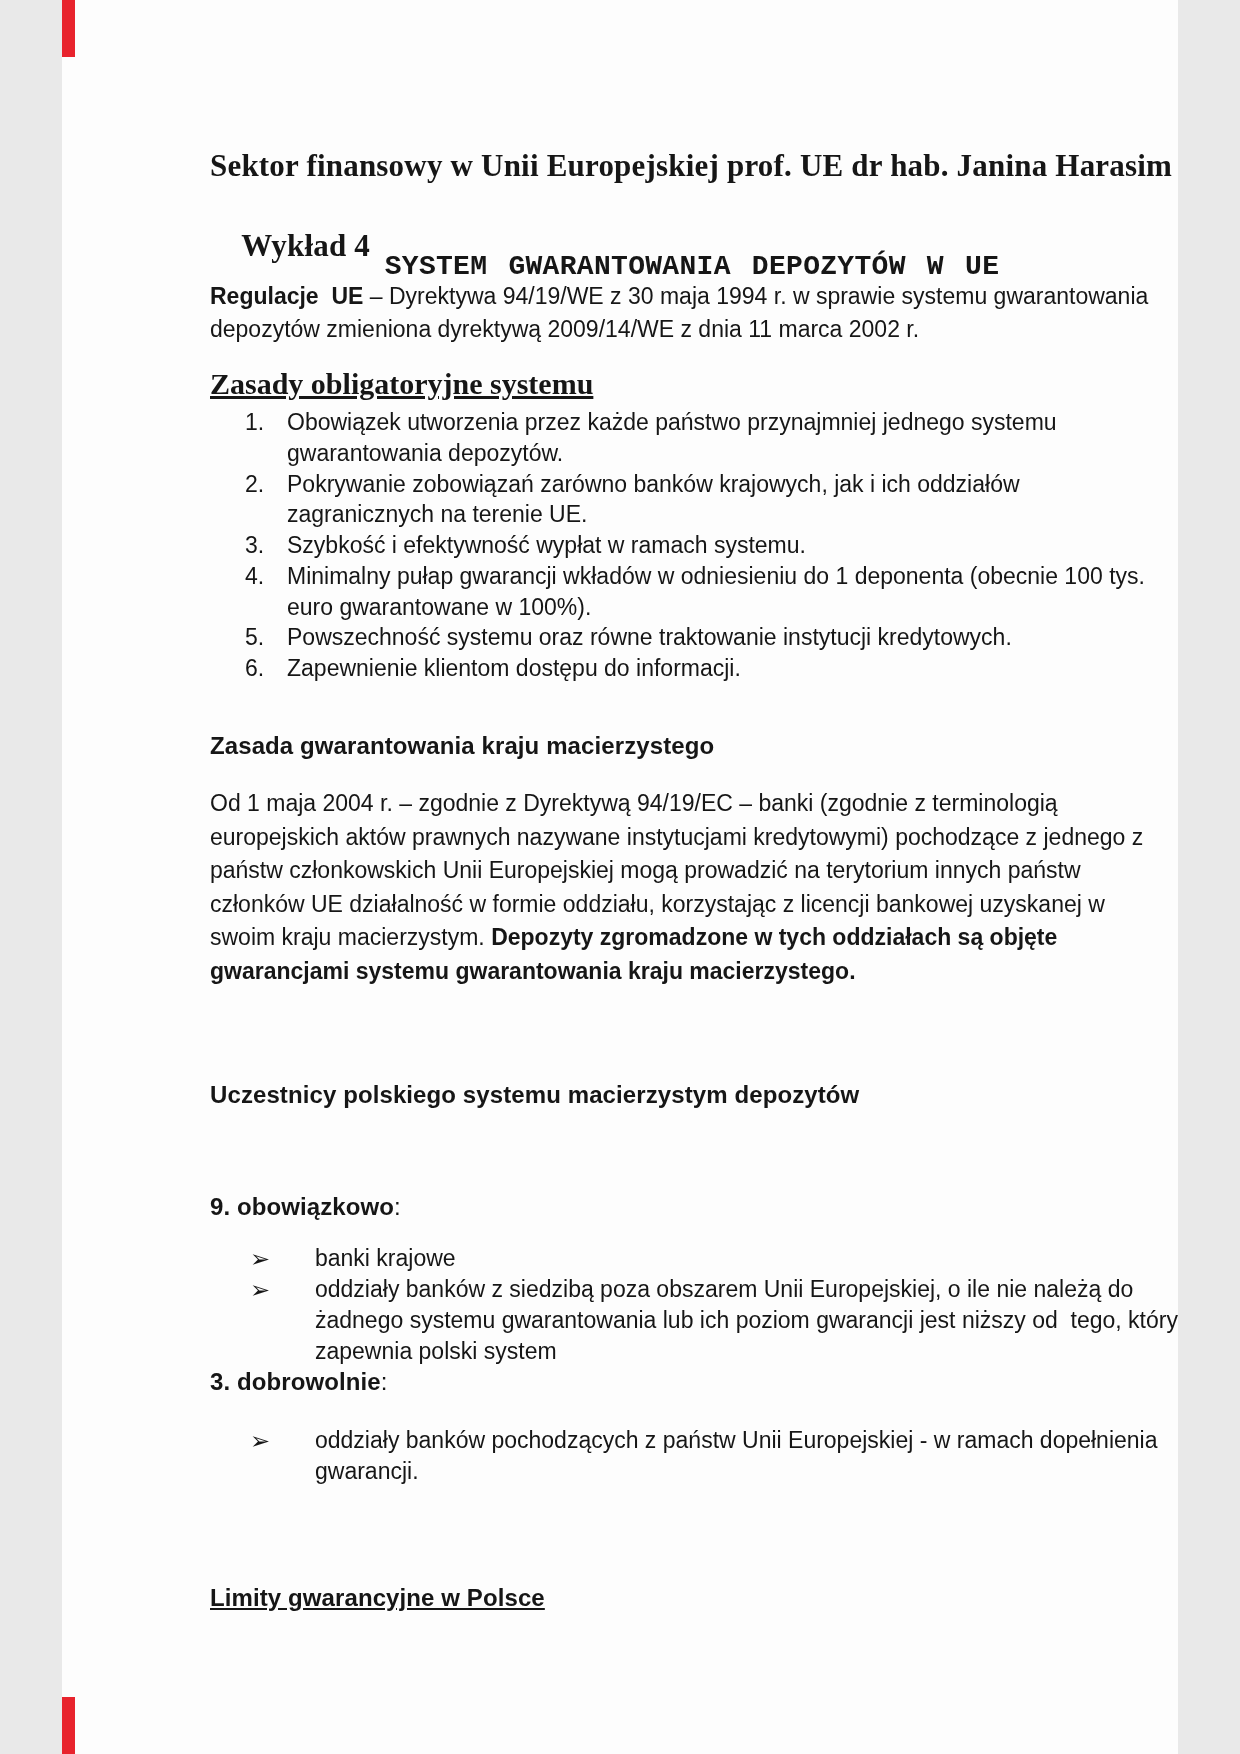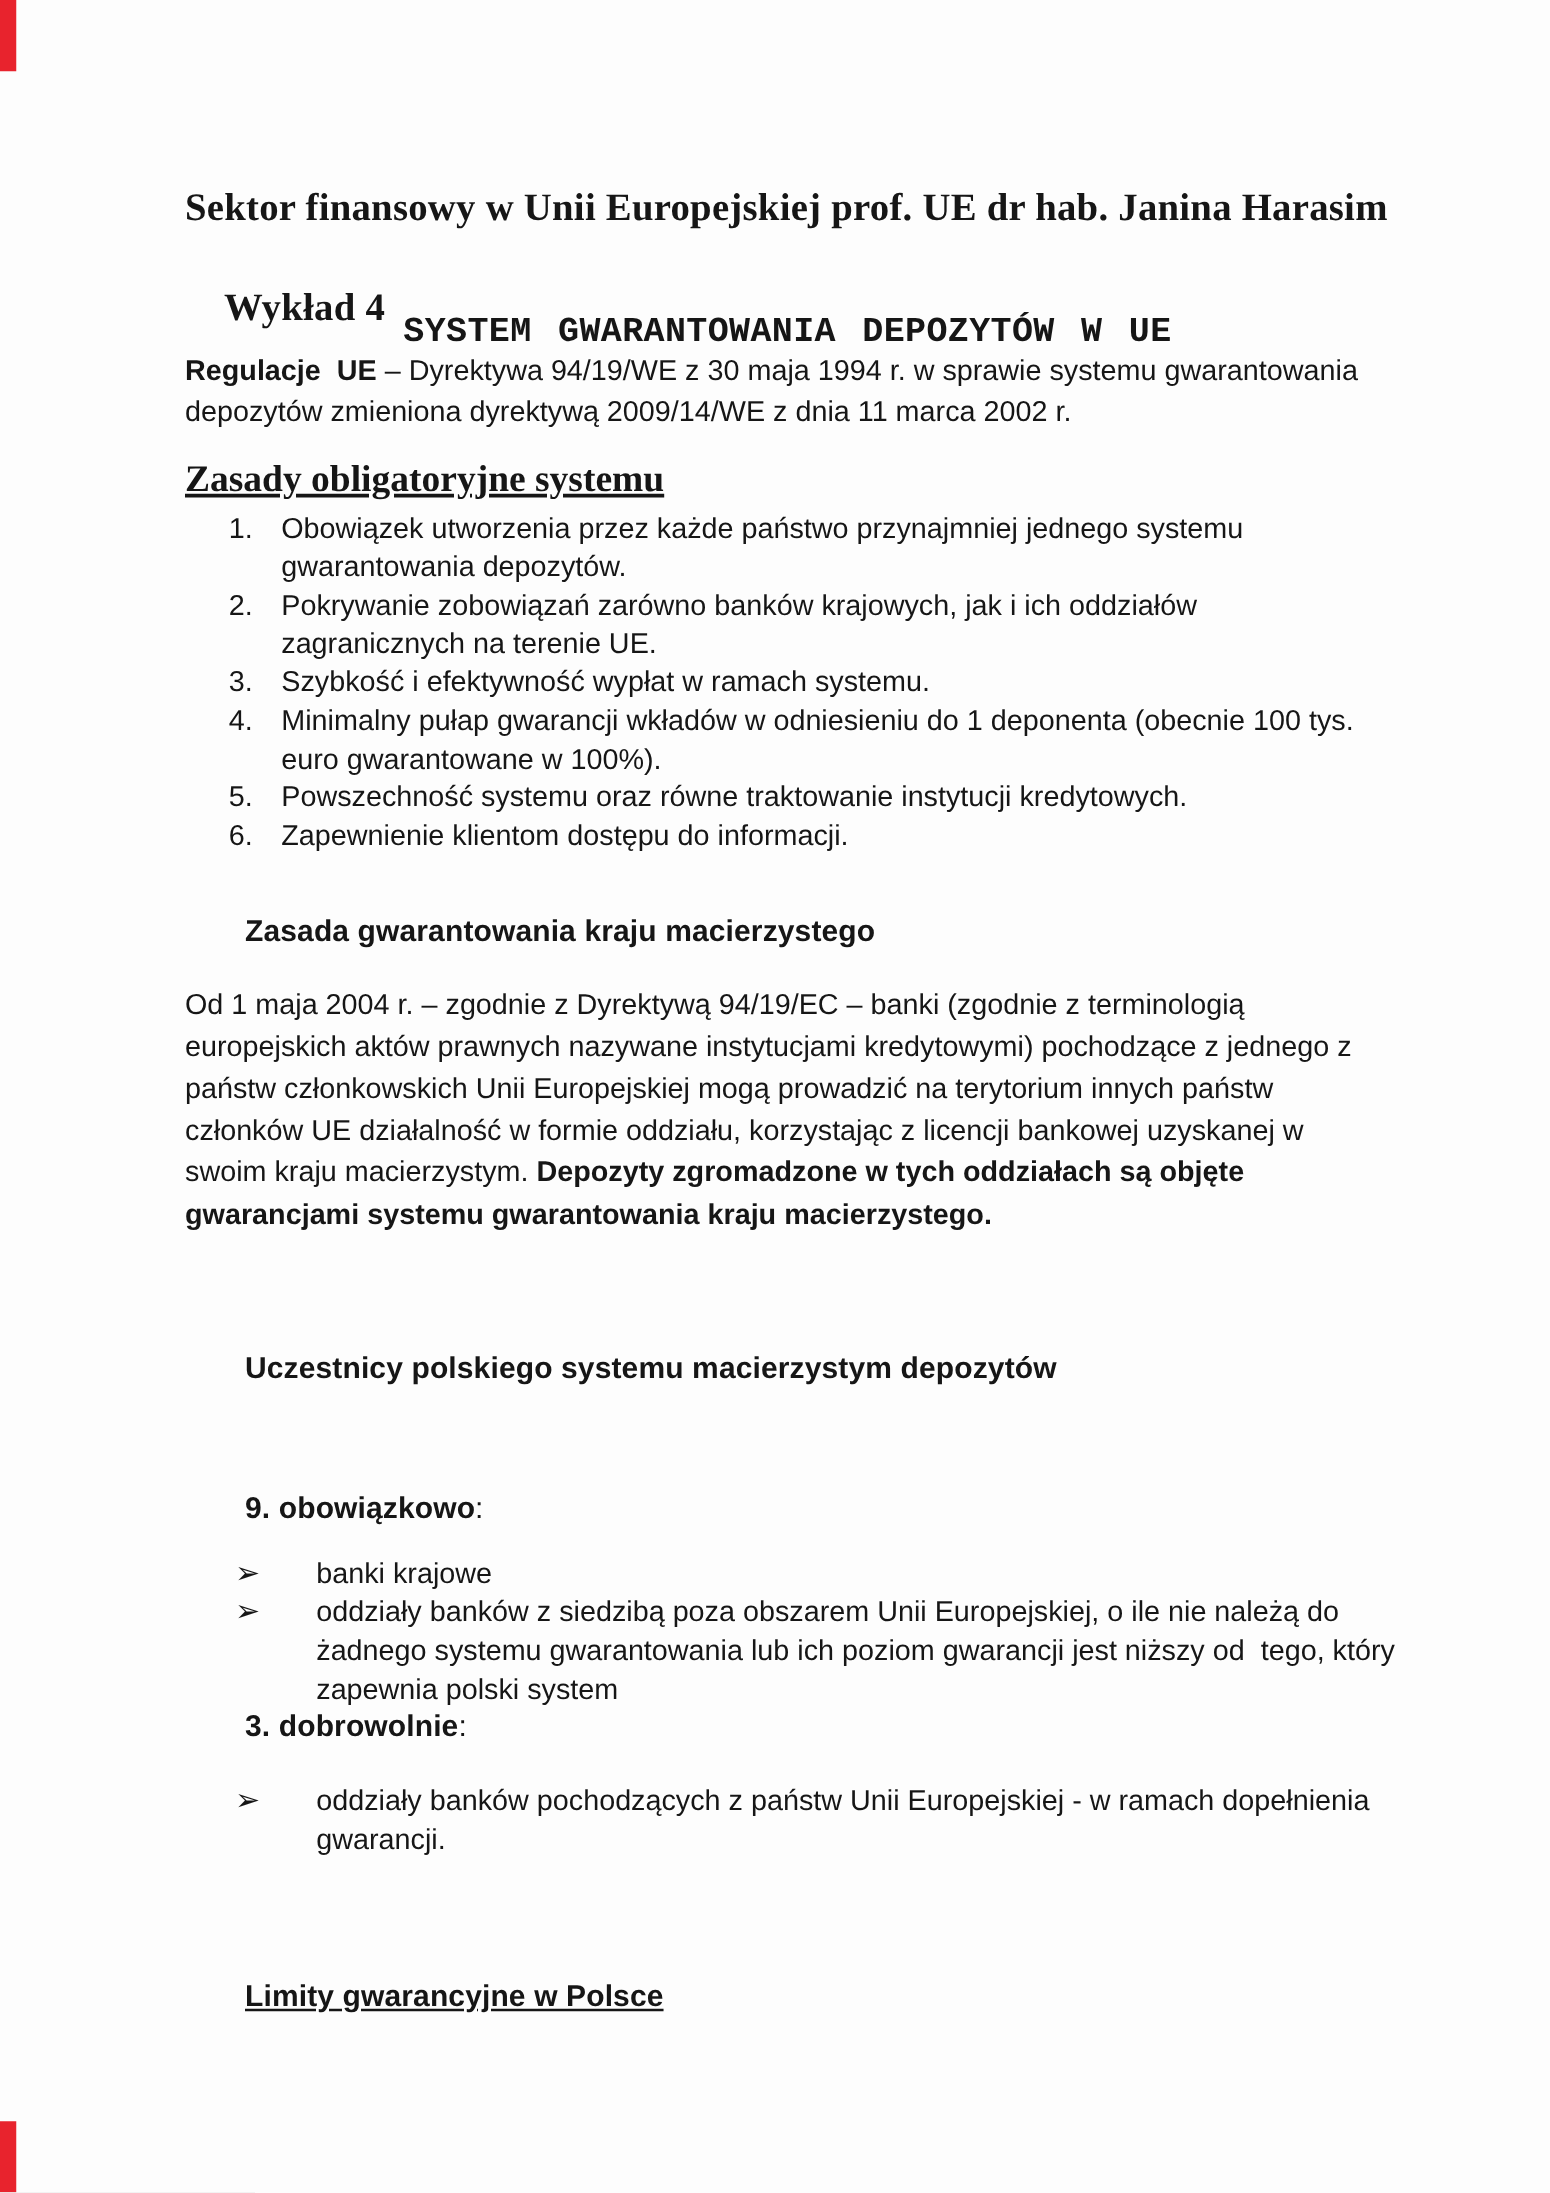--- a/index.html
+++ b/index.html
@@ -1,18 +1,18 @@
 <!DOCTYPE html>
 <html lang="pl"><head>
 <meta charset="utf-8">
 <style>
   html,body{margin:0;padding:0;background:#e9e9e9;}
   .page{
     position:relative;
-    width:1240px;height:1754px;
+    width:1116px;height:1754px;
     margin:0 auto;
     background:#fdfdfd;
     color:#161616;
     font-family:"Liberation Sans",sans-serif;
     overflow:hidden;
   }
   .abs{position:absolute;left:148px;width:964px;}
   .pre{white-space:pre;}
 
   
@@ -45,21 +45,20 @@
 
   
   .body-text{font-size:23px;line-height:33px;}
   .regulations{top:280px;}
   .bold{font-weight:bold;}
 
   .sans-heading{
     font-weight:bold;
     font-size:24px;line-height:29px;
     letter-spacing:.1px;
-    margin-left:48px;
   }
   .h-home{top:731px;}
   .h-participants{top:1080px;}
   .h-group1{top:1192px;}
   .h-group2{top:1367px;}
   .h-limits{top:1583px;text-decoration:underline;}
   .sans-heading .colon{font-weight:normal;}
 
   .paragraph{top:787px;font-size:23px;line-height:33.5px;}
 

